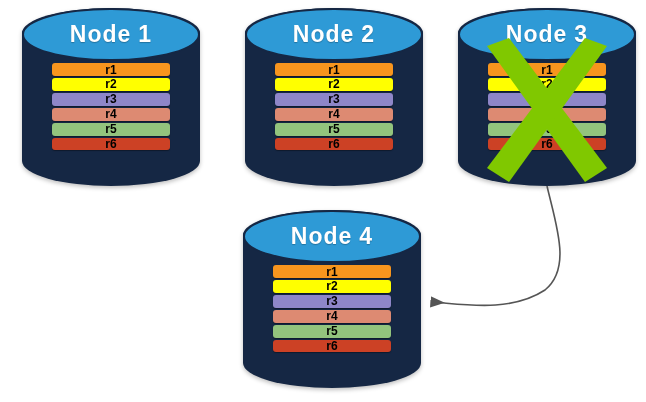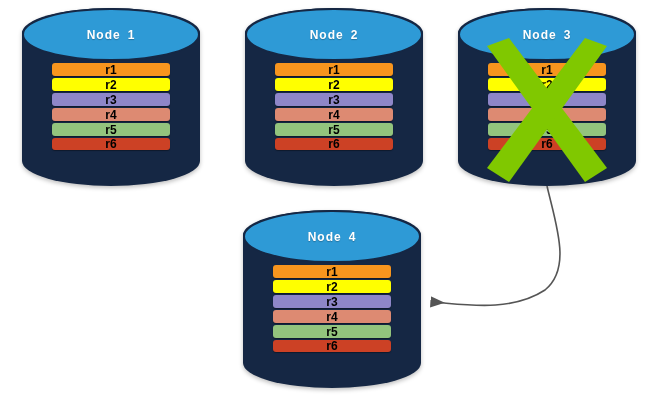--- a/index.html
+++ b/index.html
@@ -45,21 +45,21 @@
     position: absolute;
     left: 0;
     top: 0;
     width: 100%;
     height: 30%;
     display: flex;
     align-items: center;
     justify-content: center;
     color: #ffffff;
     font-weight: bold;
-    font-size: 12px;
+    font-size: 23px;
     letter-spacing: 1px;
     text-shadow: 0 1px 1px rgba(0,0,0,0.25);
     pointer-events: none;
   }
   .node-title .num { margin-left: 7px; }
 
   .rows {
     position: absolute;
     left: 17%;
     right: 17%;
@@ -67,21 +67,21 @@
     bottom: 20%;
     display: flex;
     flex-direction: column;
     justify-content: flex-start;
     gap: 2px;
   }
   .row {
     height: 15px;
     border-radius: 3px;
     display: flex;
-    align-items: flex-end;
+    align-items: center;
     justify-content: center;
     font-size: 12px;
     font-weight: bold;
     color: #000000;
     box-shadow: 0 1px 1px rgba(0,0,0,0.35);
     line-height: 1;
   }
 
   
   .fail-x {

